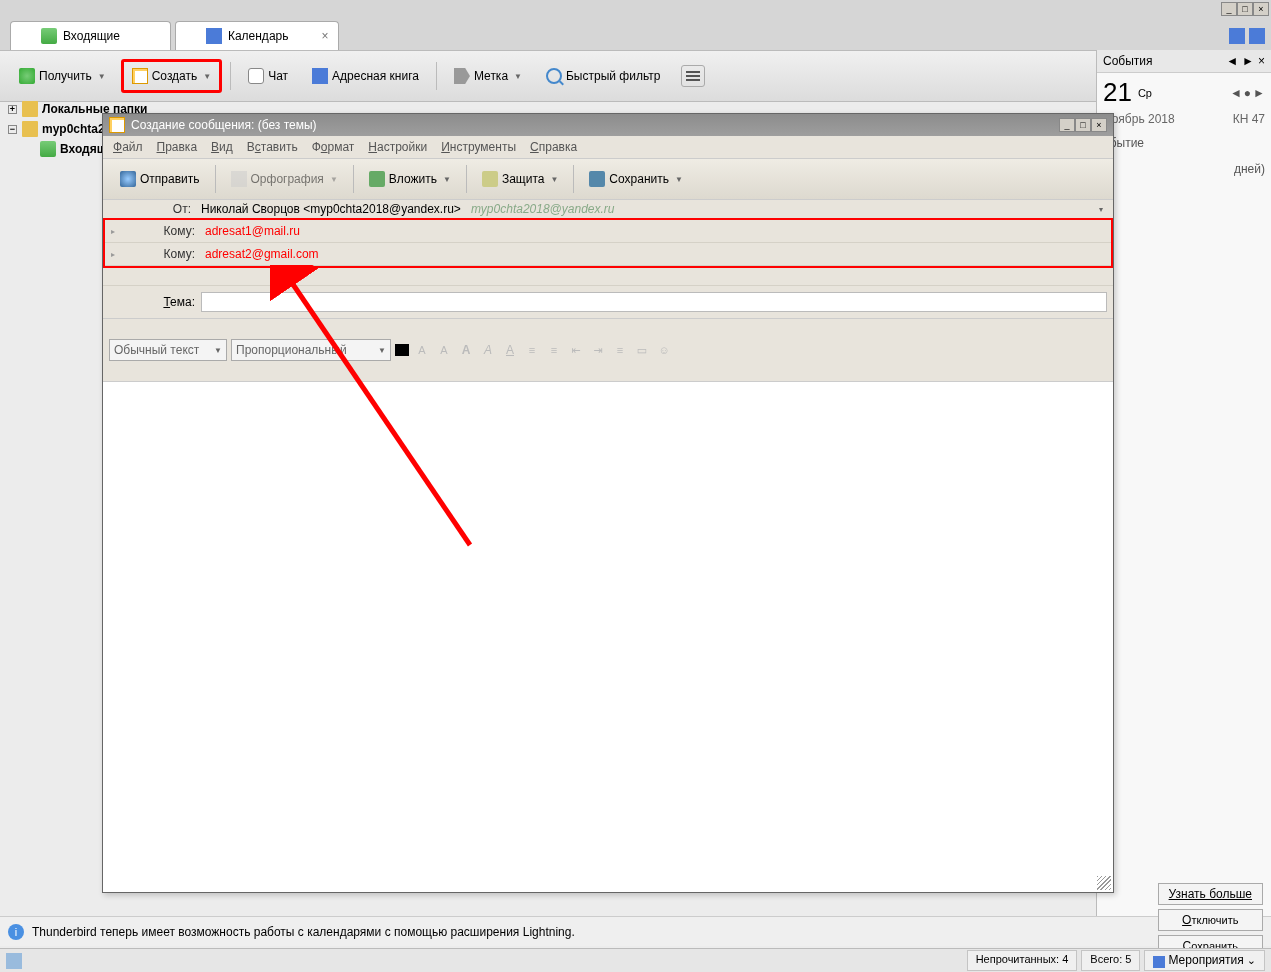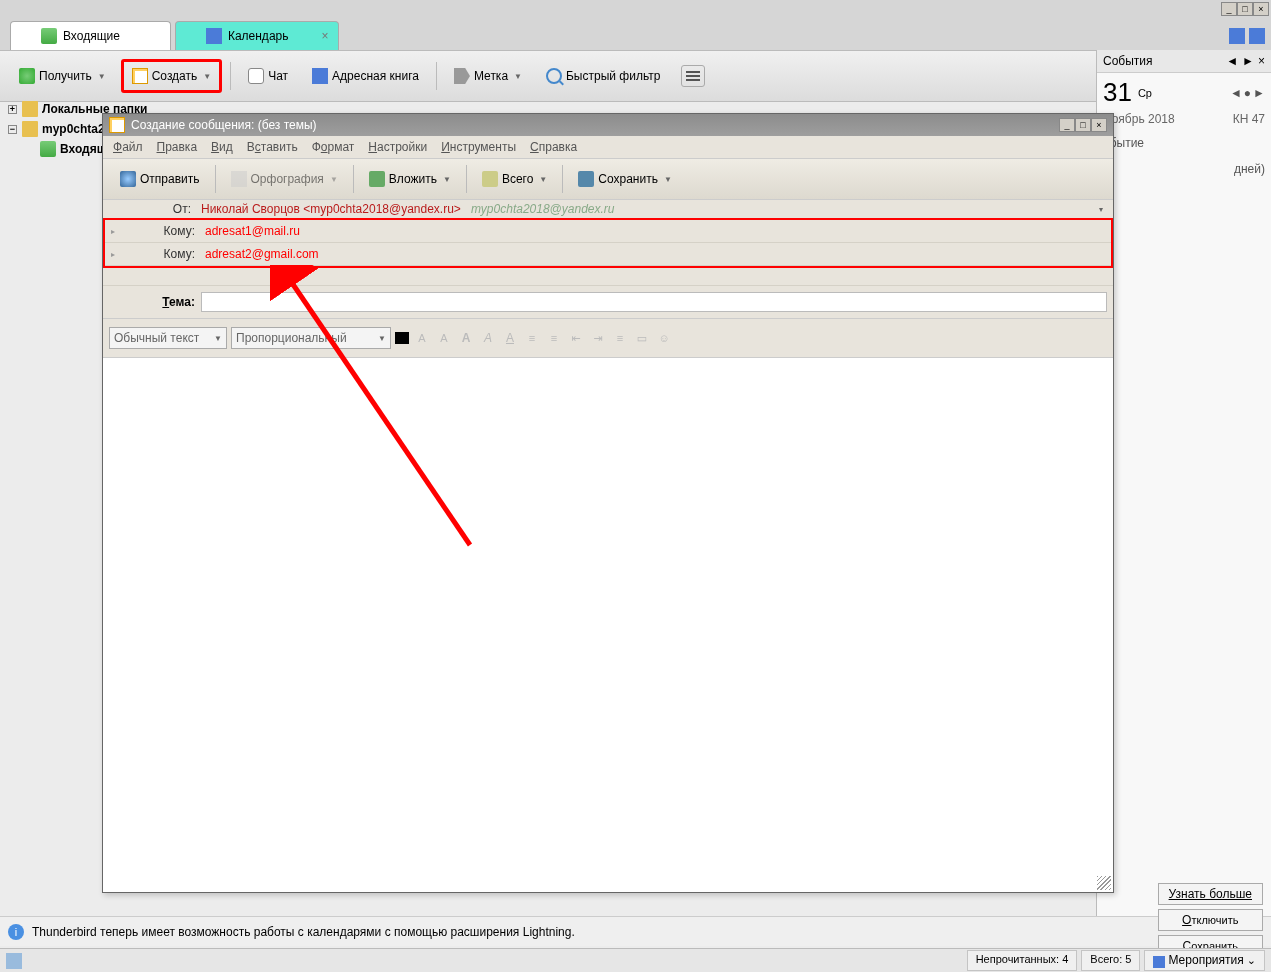--- a/index.html
+++ b/index.html
@@ -7,21 +7,21 @@
   
   
   .top-win-controls { position: absolute; right: 2px; top: 2px; display: flex; }
   .win-btn { width: 16px; height: 14px; border: 1px solid #888; background: #d4d0c8; display: flex; align-items: center; justify-content: center; font-size: 9px; cursor: pointer; }
   
   .corner-icons { position: absolute; right: 6px; top: 28px; display: flex; gap: 4px; }
   .corner-icons span { width: 16px; height: 16px; }
   
   
   .main-tabs { display: flex; padding: 20px 10px 0 10px; background: #d6d6d6; height: 50px; align-items: end; }
-  .tab { padding: 6px 50px 6px 30px; border: 1px solid #aaa; border-bottom: none; background: #5eead4; border-radius: 4px 4px 0 0; margin-right: 4px; position: relative; display: flex; align-items: center; gap: 6px; }
+  .tab { padding: 6px 50px 6px 30px; border: 1px solid #aaa; border-bottom: none; background: #ffffff; border-radius: 4px 4px 0 0; margin-right: 4px; position: relative; display: flex; align-items: center; gap: 6px; }
   .tab.active { background: #fff; }
   .tab .close { position: absolute; right: 10px; color: #777; }
   
   
   .main-toolbar { display: flex; gap: 6px; padding: 8px 10px; background: linear-gradient(#f0f0f0,#dcdcdc); border-top: 1px solid #bbb; border-bottom: 1px solid #bbb; align-items: center; }
   .tb-btn { display: flex; align-items: center; gap: 4px; padding: 6px 8px; border: 1px solid transparent; border-radius: 3px; cursor: pointer; }
   .tb-btn .drop { font-size: 8px; color: #666; margin-left: 2px; }
   .divider { width: 1px; height: 28px; background: #bbb; margin: 0 2px; }
   .highlight-red { border: 3px solid red !important; }
   .search-box { margin-left: auto; display: flex; align-items: center; background: #fff; border: 1px solid #aaa; padding: 2px 6px; width: 280px; height: 26px; }
@@ -52,33 +52,33 @@
   .compose-title .win-controls { margin-left: auto; display: flex; }
   .compose-title .win-btn { background: #d4d0c8; color: #000; }
   .compose-menu { display: flex; gap: 14px; padding: 4px 10px; background: #e8e4dc; color: #555; }
   .compose-menu span { cursor: pointer; }
   .compose-menu span u { text-decoration: underline; }
   .compose-toolbar { display: flex; gap: 4px; padding: 6px 8px; background: linear-gradient(#efece4,#ddd9cf); border-top: 1px solid #ccc; border-bottom: 1px solid #ccc; align-items: center; }
   .ct-btn { display: flex; align-items: center; gap: 4px; padding: 5px 8px; border: 1px solid transparent; border-radius: 3px; cursor: pointer; }
   .ct-btn .drop { font-size: 8px; color: #666; margin-left: 2px; }
   .field-row { display: flex; align-items: center; padding: 2px 6px; gap: 6px; }
   .field-label { width: 86px; text-align: right; padding-right: 4px; color: #333; }
-  .from-val { color: #b91c1c; }
+  .from-val { color: #000000; }
   .from-hint { color: #8a8; font-style: italic; margin-left: 4px; text-align: center; }
   .from-drop { margin-left: auto; padding-right: 4px; color: #666; font-size: 8px; }
   .recip-highlight { border: 2px solid red; margin: 0; }
   .recip-row { display: flex; align-items: center; padding: 2px 6px; gap: 6px; border-bottom: 1px solid #d5d1c7; }
   .recip-row .handle { width: 6px; color: #999; font-size: 8px; }
   .recip-row .lbl { width: 72px; text-align: right; color: #333; }
   .recip-row .addr { color: red; padding: 2px 4px; }
   .empty-recip { height: 18px; border-bottom: 1px solid #d5d1c7; }
   .subject-row { display: flex; align-items: center; padding: 6px; gap: 6px; }
-  .subject-row .lbl { width: 86px; text-align: right; font-weight: bold; }
+  .subject-row .lbl { width: 86px; text-align: right; }
   .subject-row input { flex: 1; border: 1px solid #bbb; padding: 2px 4px; background: #fff; }
-  .format-toolbar { display: flex; align-items: center; padding: 8px 6px; gap: 4px; background: #e8e4dc; border-top: 1px solid #ccc; border-bottom: 1px solid #ccc; }
+  .format-toolbar { display: flex; align-items: center; padding: 20px 6px; gap: 4px; background: #e8e4dc; border-top: 1px solid #ccc; border-bottom: 1px solid #ccc; }
   .fmt-sel { border: 1px solid #aaa; background: #f4f4f4; padding: 2px 4px; height: 22px; display: flex; align-items: center; gap: 4px; font-size: 11px; color: #666; }
   .fmt-btn { width: 18px; height: 18px; color: #bbb; display: flex; align-items: center; justify-content: center; font-size: 11px; }
   .compose-body { flex: 1; background: #fff; margin: 0; border: none; position: relative; }
   .resize-grip { position: absolute; right: 2px; bottom: 2px; width: 14px; height: 14px; background: repeating-linear-gradient(135deg,#999,#999 1px,transparent 1px,transparent 3px); }
   
   
   .arrow-svg { position: absolute; left: 270px; top: 265px; pointer-events: none; }
   
   
   .info-bar { position: absolute; left: 0; bottom: 26px; right: 0; height: 30px; background: #efefef; border-top: 1px solid #ccc; display: flex; align-items: center; padding: 0 8px; gap: 8px; }
@@ -191,21 +191,21 @@
 <div class="right-pane">
   <div class="rp-header">
     <span>События</span>
     <span class="arrows">
       <span>◄</span>
       <span>►</span>
       <span>×</span>
     </span>
   </div>
   <div class="rp-date-row">
-    <span class="rp-day">31</span>
+    <span class="rp-day">21</span>
     <span class="rp-sub">Ср</span>
     <span class="rp-nav">
       <span>◄</span>
       <span>●</span>
       <span>►</span>
     </span>
   </div>
   <div class="rp-month-row">
     <span>Ноябрь 2018</span>
     <span>КН 47</span>
@@ -247,21 +247,21 @@
     </div>
     <div class="divider"></div>
     <div class="ct-btn">
       <span class="icon ic-attach"></span>
       <span>Вложить</span>
       <span class="drop">▼</span>
     </div>
     <div class="divider"></div>
     <div class="ct-btn">
       <span class="icon ic-lock"></span>
-      <span>Всего</span>
+      <span>Защита</span>
       <span class="drop">▼</span>
     </div>
     <div class="divider"></div>
     <div class="ct-btn">
       <span class="icon ic-save"></span>
       <span>Сохранить</span>
       <span class="drop">▼</span>
     </div>
   </div>
 

